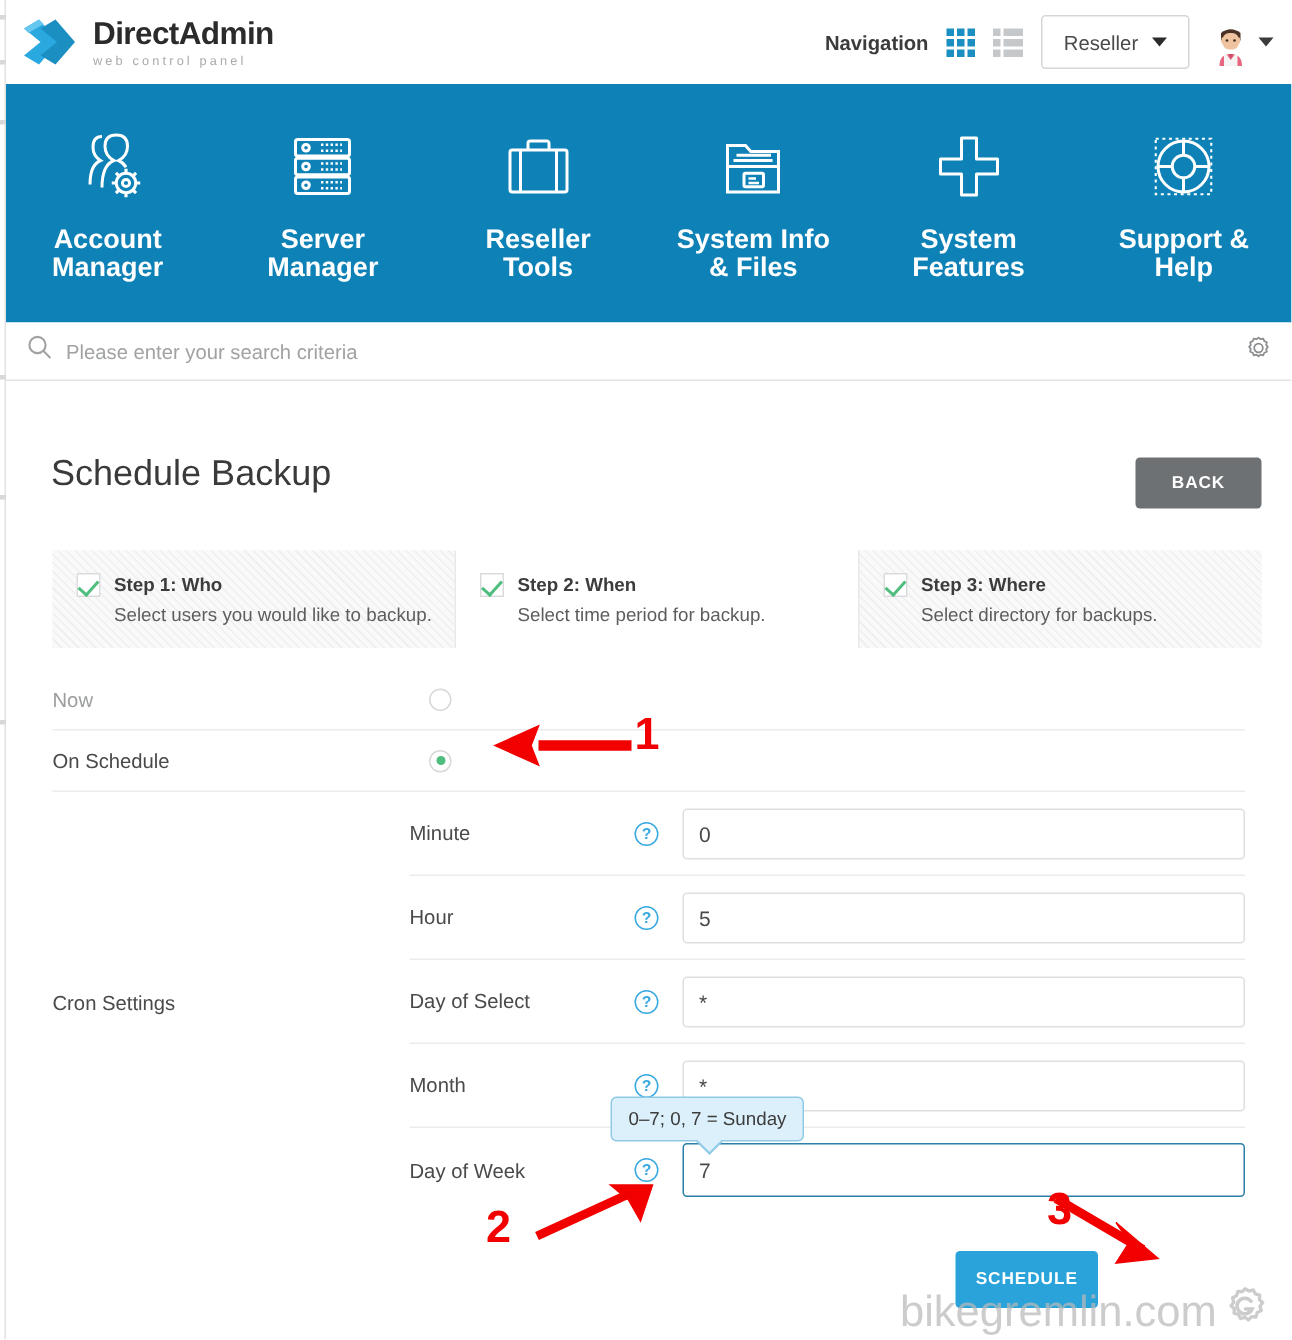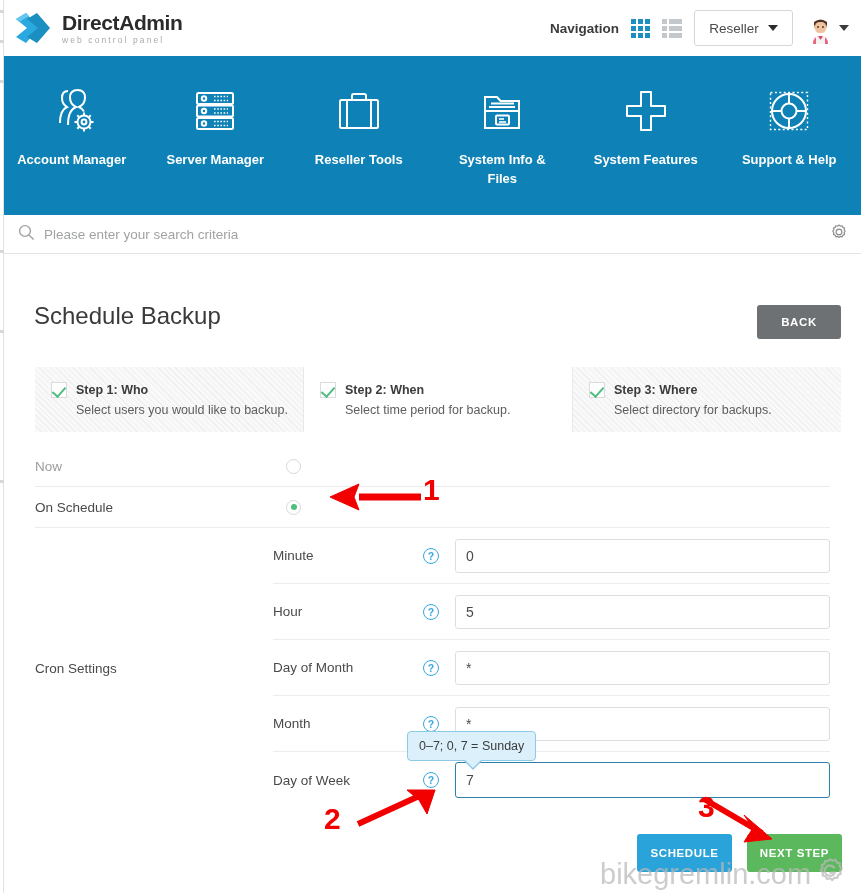--- a/index.html
+++ b/index.html
@@ -35,21 +35,21 @@
   .reseller-btn { width: 99px; height: 36px; border: 1px solid #d4d7d9; border-radius: 3px; display: flex; align-items: center; justify-content: center; gap: 9px; background: #fff; font-size: 13.5px; color: #4a4a4a; cursor: pointer; }
   .caret { width: 0; height: 0; border-left: 5px solid transparent; border-right: 5px solid transparent; border-top: 6px solid #2b2b2b; }
   .avatar-wrap { display: flex; align-items: center; gap: 3px; cursor: pointer; }
   .avatar { width: 31px; height: 31px; position: relative; overflow: hidden; }
 
   
   .navbar { position: absolute; left: 0; top: 56px; width: 861px; height: 159px; background: #0e82b6; }
   .navitems { display: flex; height: 100%; padding-top: 28px; }
   .navitem { flex: 1; display: flex; flex-direction: column; align-items: center; cursor: pointer; }
   .navitem .ic { height: 54px; display: flex; align-items: center; justify-content: center; }
-  .navitem .lbl { margin-top: 12px; color: #fff; font-size: 13px; font-weight: bold; text-align: center; line-height: 19px; max-width: 110px; }
+  .navitem .lbl { margin-top: 12px; color: #fff; font-size: 18px; font-weight: bold; text-align: center; line-height: 19px; max-width: 110px; }
 
   
   .searchbar { position: absolute; left: 4px; top: 215px; width: 857px; height: 39px; background: #fff; border-bottom: 1px solid #e4e4e4; display: flex; align-items: center; }
   .search-ico { margin-left: 14px; margin-right: 9px; }
   .search-input { border: none; outline: none; font-size: 13.5px; color: #8b8d8f; flex: 1; font-family: "Liberation Sans", sans-serif; background: transparent; }
   .search-input::placeholder { color: #a0a2a4; }
   .gear-right { margin-right: 13px; cursor: pointer; }
 
   
   .content { position: absolute; left: 4px; top: 255px; width: 857px; }
@@ -357,21 +357,21 @@
           <input class="cinput" type="text" value="0" style="">
         </div>
 
         <div class="crow">
           <span class="cname">Hour</span>
           <span class="help">?</span>
           <input class="cinput" type="text" value="5" style="">
         </div>
 
         <div class="crow">
-          <span class="cname">Day of Month</span>
+          <span class="cname">Day of Select</span>
           <span class="help">?</span>
           <input class="cinput" type="text" value="*" style="">
         </div>
 
         <div class="crow">
           <span class="cname">Month</span>
           <span class="help">?</span>
           <input class="cinput" type="text" value="*" style="">
         </div>
 
@@ -382,21 +382,20 @@
         </div>
 
       </div>
 
       <div class="tooltip">0–7; 0, 7 = Sunday</div>
     </div>
 
   </div>
 
   <button class="btn schedule-btn">SCHEDULE</button>
-  <button class="btn next-btn">NEXT STEP</button>
 
   <div class="watermark">
     <span>bikegremlin.com</span>
     <span>
       <svg width="30" height="30" viewBox="0 0 30 30" fill="none" stroke="#b9b9b9" stroke-width="2.2">
         <path d="M15 3.2 l2.6 1.5 l2.9 -.8 l1.4 2.7 l2.9 .8 l-.2 3 l2.2 2 l-1.8 2.4 l.8 2.9 l-2.7 1.4 l-.8 2.9 l-3 -.2 l-2 2.2 l-2.4 -1.8 l-2.9 .8 l-1.4 -2.7 l-2.9 -.8 l.2 -3 l-2.2 -2 l1.8 -2.4 l-.8 -2.9 l2.7 -1.4 l.8 -2.9 l3 .2 z" stroke-linejoin="round"></path>
         <path d="M19 11.5 a5.2 5.2 0 1 0 .7 5.2 h-4.3" stroke-width="2.4" stroke-linecap="round"></path>
       </svg>
     </span>
   </div>

